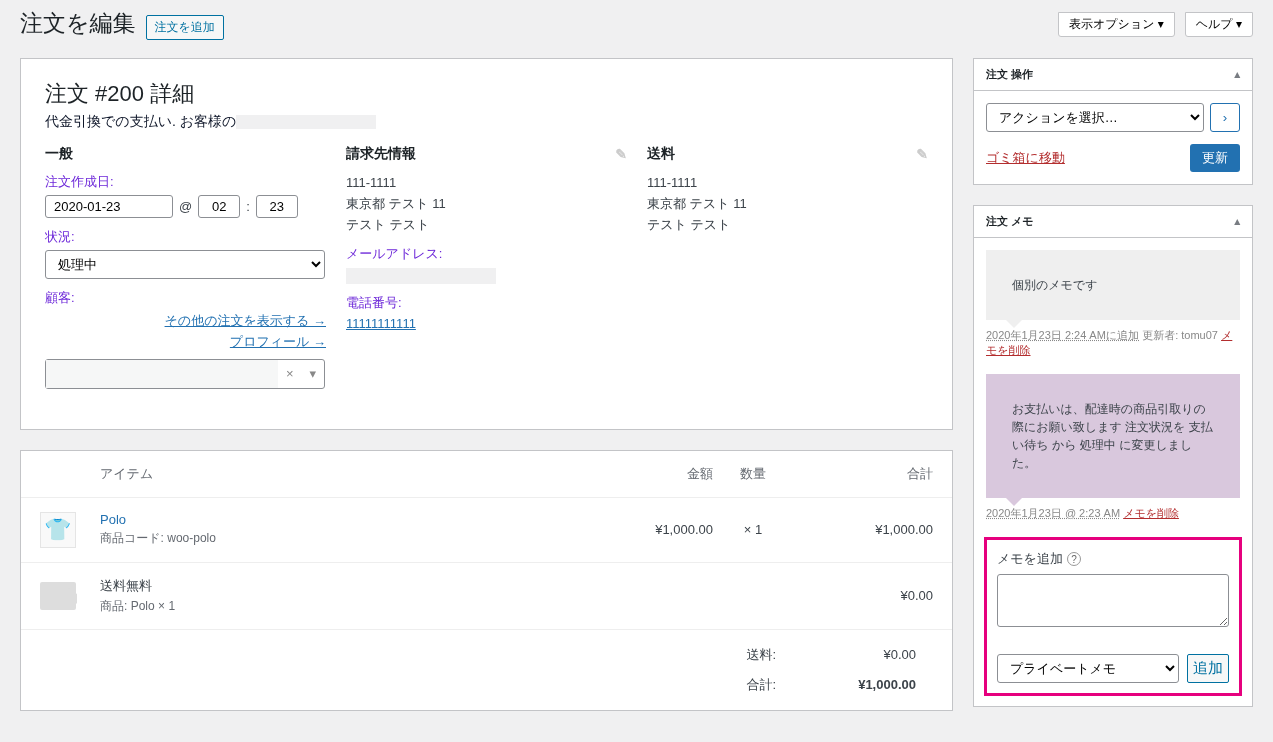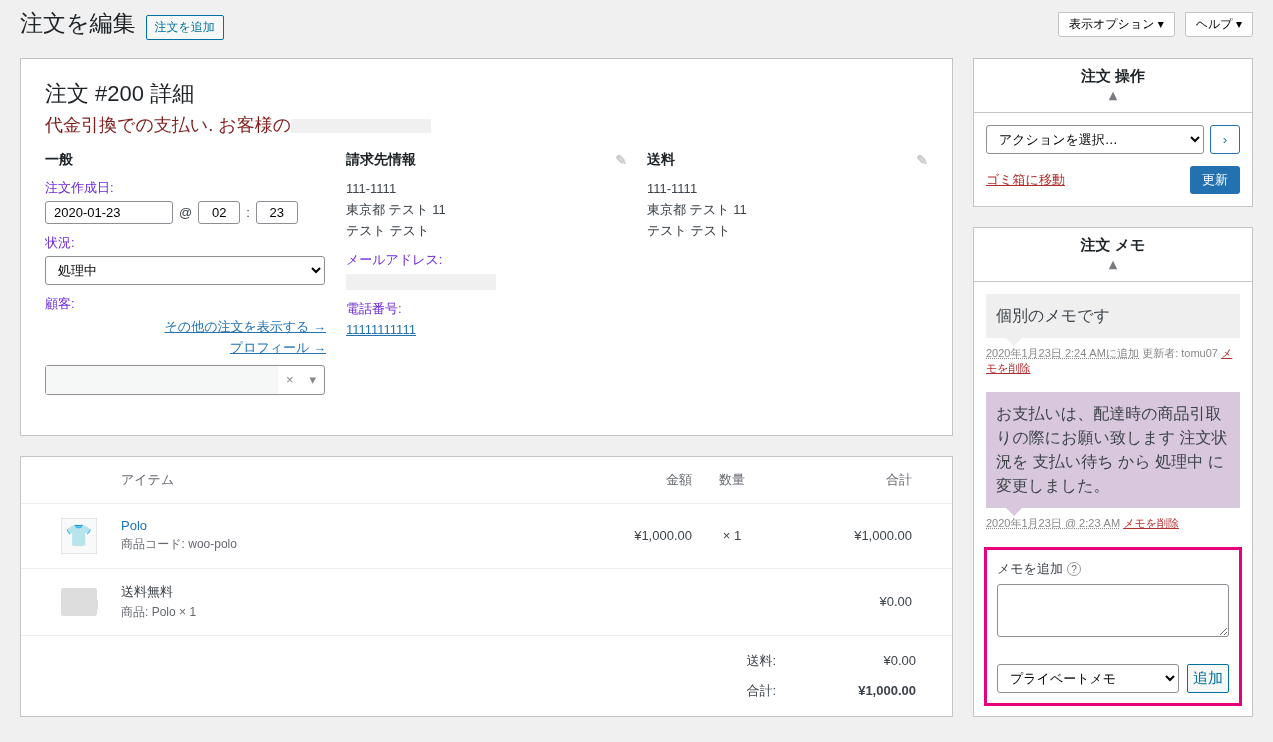--- a/index.html
+++ b/index.html
@@ -8,25 +8,25 @@
 .page-title-area { display: flex; align-items: baseline; gap: 10px; }
 h1 { font-size: 23px; font-weight: 400; color: #1d2327; }
 .btn { border: 1px solid #0071a1; background: #f6f7f7; color: #0071a1; padding: 4px 5px; cursor: pointer; border-radius: 2px; font-size: 15px; }
 .btn-small { font-size: 12px; padding: 3px 8px; }
 .btn-primary { background: #2271b1; color: #fff; border-color: #2271b1; padding: 5px 12px; font-size: 13px; }
 .screen-opt { border: 1px solid #c3c4c7; background: #fff; padding: 3px 10px; font-size: 12px; cursor: pointer; border-radius: 0 0 3px 3px; }
 .layout { display: flex; gap: 20px; align-items: flex-start; }
 .main { flex: 1; min-width: 0; }
 .side { width: 280px; }
 .panel { background: #fff; border: 1px solid #c3c4c7; margin-bottom: 20px; }
-.panel-h { display: flex; justify-content: space-between; align-items: center; padding: 8px 12px; border-bottom: 1px solid #c3c4c7; font-weight: 600; color: #1d2327; font-size: 15px; flex-direction: column; }
+.panel-h { display: flex; justify-content: space-between; align-items: center; padding: 8px 12px; border-bottom: 1px solid #c3c4c7; font-weight: 600; color: #1d2327; font-size: 11px; }
 .panel-b { padding: 12px; }
 .order-head { padding: 20px 24px 14px; }
 .order-title { font-size: 22px; font-weight: 400; color: #1d2327; margin-bottom: 4px; }
-.order-sub { color: #7f1d1d; font-size: 18px; }
+.order-sub { color: #0f172a; font-size: 14px; }
 .redact { display: inline-block; width: 140px; height: 14px; background: #f0f0f1; vertical-align: middle; }
 .cols { display: flex; gap: 20px; padding: 0 24px 40px; }
 .col { flex: 1; }
 .col-hdr { display: flex; justify-content: space-between; align-items: center; margin-bottom: 10px; font-weight: 600; color: #1d2327; font-size: 14px; }
 .lbl { display: block; margin-bottom: 4px; margin-top: 10px; color: #6d28d9; font-size: 13px; }
 .lbl:first-child { margin-top: 0; }
 input[type=text], select, textarea { border: 1px solid #8c8f94; border-radius: 3px; padding: 3px 8px; font-size: 13px; background: #fff; font-family: inherit; }
 textarea { width: 100%; resize: vertical; }
 .date-row { display: flex; align-items: center; gap: 6px; }
 .date-row input:first-child { width: 128px; }
@@ -34,41 +34,41 @@
 .status-select { width: 280px; padding: 5px 8px; }
 .customer-links { text-align: right; line-height: 1.6; }
 .customer-links a { color: #2271b1; text-decoration: underline; font-size: 13px; }
 .customer-box { display: flex; align-items: center; border: 1px solid #8c8f94; border-radius: 3px; width: 280px; height: 30px; margin-top: 6px; }
 .customer-box .cb-fill { flex: 1; background: #f6f7f7; height: 100%; }
 .customer-box .cb-x { padding: 0 8px; color: #888; cursor: pointer; }
 .addr p { line-height: 1.6; color: #3c434a; }
 a { color: #2271b1; text-decoration: none; }
 .phone-link { text-decoration: underline; }
 .items-panel { background: #fff; border: 1px solid #c3c4c7; }
-.items-head, .item-row, .totals-row { display: flex; align-items: center; padding: 14px 40px; }
+.items-head, .item-row, .totals-row { display: flex; align-items: center; padding: 14px 19px; }
 .items-head { color: #646970; border-bottom: 1px solid #eee; }
 .item-row { border-bottom: 1px solid #eee; }
 .thumb { width: 36px; height: 36px; border: 1px solid #e5e5e5; margin-right: 24px; display: flex; align-items: center; justify-content: center; color: #8ad; font-size: 22px; background: #f9f9f9; }
 .ship-ico { width: 36px; height: 28px; background: #ddd; margin-right: 24px; border-radius: 2px; position: relative; }
 .ship-ico:after { content: ''; position: absolute; right: -1px; top: 6px; width: 10px; height: 16px; background: #ddd; clip-path: polygon(0 0, 100% 40%, 100% 100%, 0 100%); }
 .item-info { flex: 1; }
 .sku { color: #646970; font-size: 12px; margin-top: 3px; }
 .col-amt { width: 120px; text-align: right; }
 .col-qty { width: 80px; text-align: center; }
 .col-tot { width: 140px; text-align: right; }
 .totals { padding: 10px 12px; }
 .totals-row { justify-content: flex-end; padding: 6px 24px; }
 .totals-row .tl { width: 100px; text-align: right; }
 .totals-row .tv { width: 140px; text-align: right; font-weight: 600; }
 .action-row { display: flex; gap: 6px; margin-bottom: 12px; }
 .action-row select { flex: 1; padding: 5px 8px; }
 .sq-btn { border: 1px solid #2271b1; background: #fff; color: #2271b1; width: 30px; cursor: pointer; border-radius: 3px; }
 .trash-row { display: flex; justify-content: space-between; align-items: center; }
 .trash { color: #b32d2e; text-decoration: underline; }
-.note { position: relative; padding: 10px; margin-bottom: 24px; background: #efefef; line-height: 1.5; font-size: 16px; }
+.note { position: relative; padding: 26px; margin-bottom: 24px; background: #efefef; line-height: 1.5; font-size: 12px; }
 .note.sys { background: #d9c8dd; }
 .note:after { content: ''; position: absolute; bottom: -8px; left: 20px; border: 8px solid transparent; border-top-color: #efefef; border-bottom: 0; }
 .note.sys:after { border-top-color: #d9c8dd; }
 .note-meta { font-size: 11px; color: #888; margin-top: -16px; margin-bottom: 16px; }
 .note-meta .del { color: #b32d2e; text-decoration: underline; }
 .note-meta .dt { text-decoration: underline dotted; }
 .hl-box { border: 3px solid #e6007e; padding: 10px; margin: 8px -2px -2px; }
 .add-note-row { display: flex; gap: 8px; margin-top: 24px; align-items: center; }
 .add-note-row select { flex: 1; padding: 5px 8px; }
 .toggle { color: #787c82; cursor: pointer; }

